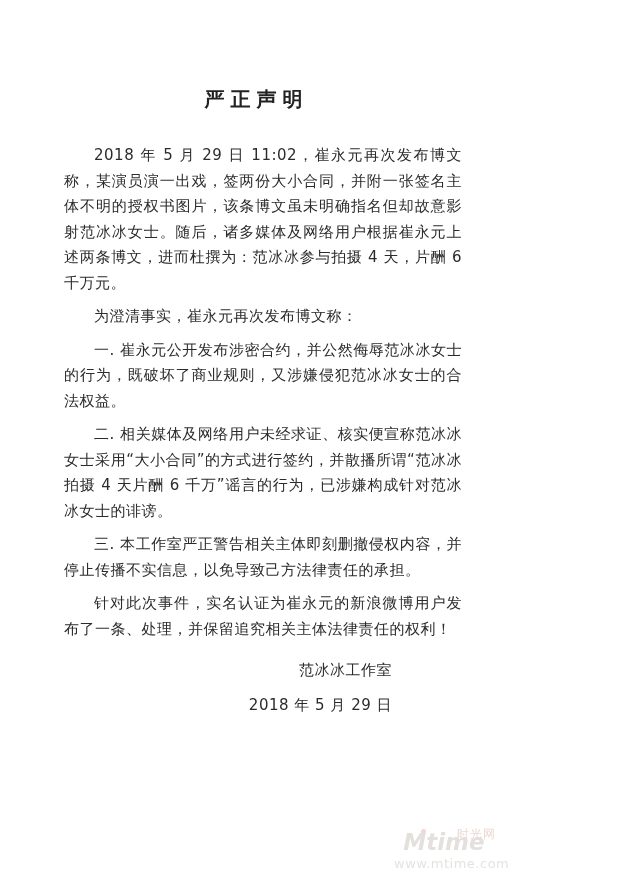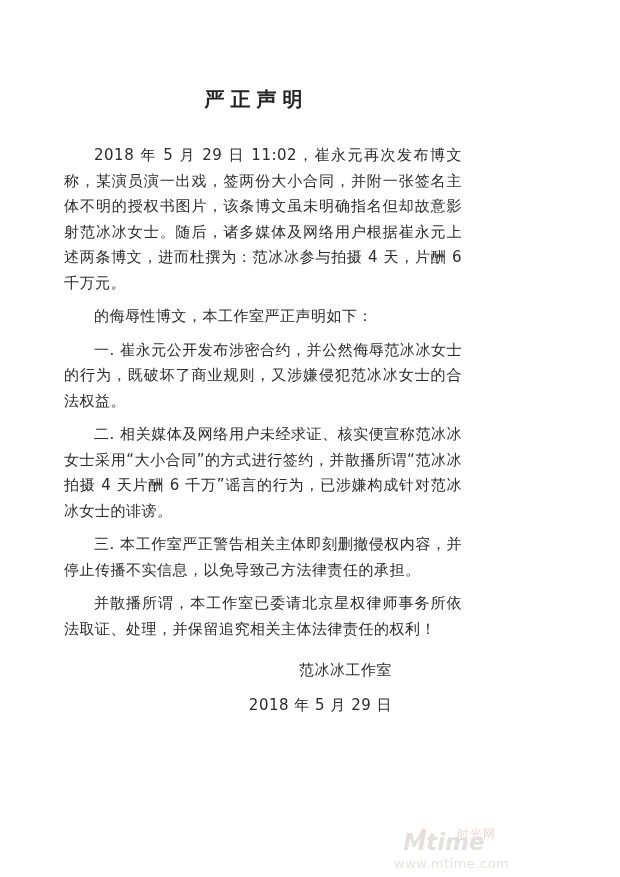--- a/index.html
+++ b/index.html
@@ -91,25 +91,25 @@
 </style>
 </head>
 <body>
 
 <div class="page">
 
   <h1 class="title">严正声明</h1>
 
   <div class="body-text">
     <p class="para">2018 年 5 月 29 日 11:02，崔永元再次发布博文称，某演员演一出戏，签两份大小合同，并附一张签名主体不明的授权书图片，该条博文虽未明确指名但却故意影射范冰冰女士。随后，诸多媒体及网络用户根据崔永元上述两条博文，进而杜撰为：范冰冰参与拍摄 4 天，片酬 6 千万元。</p>
-    <p class="para">的侮辱性博文，本工作室严正声明如下：</p>
+    <p class="para">为澄清事实，崔永元再次发布博文称：</p>
     <p class="para">一. 崔永元公开发布涉密合约，并公然侮辱范冰冰女士的行为，既破坏了商业规则，又涉嫌侵犯范冰冰女士的合法权益。</p>
     <p class="para">二. 相关媒体及网络用户未经求证、核实便宣称范冰冰女士采用“大小合同”的方式进行签约，并散播所谓“范冰冰拍摄 4 天片酬 6 千万”谣言的行为，已涉嫌构成针对范冰冰女士的诽谤。</p>
     <p class="para">三. 本工作室严正警告相关主体即刻删撤侵权内容，并停止传播不实信息，以免导致己方法律责任的承担。</p>
-    <p class="para">并散播所谓，本工作室已委请北京星权律师事务所依法取证、处理，并保留追究相关主体法律责任的权利！</p>
+    <p class="para">针对此次事件，实名认证为崔永元的新浪微博用户发布了一条、处理，并保留追究相关主体法律责任的权利！</p>
   </div>
 
   <div class="sig-wrap">
     <div class="sig-inner">
       <div class="sig-name">范冰冰工作室</div>
       <div class="sig-date">2018 年 5 月 29 日</div>
     </div>
   </div>
 
   <div class="watermark">

